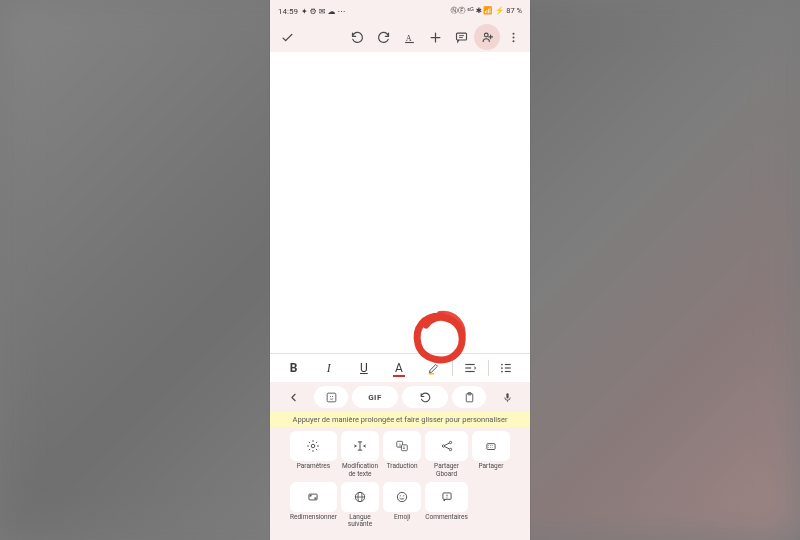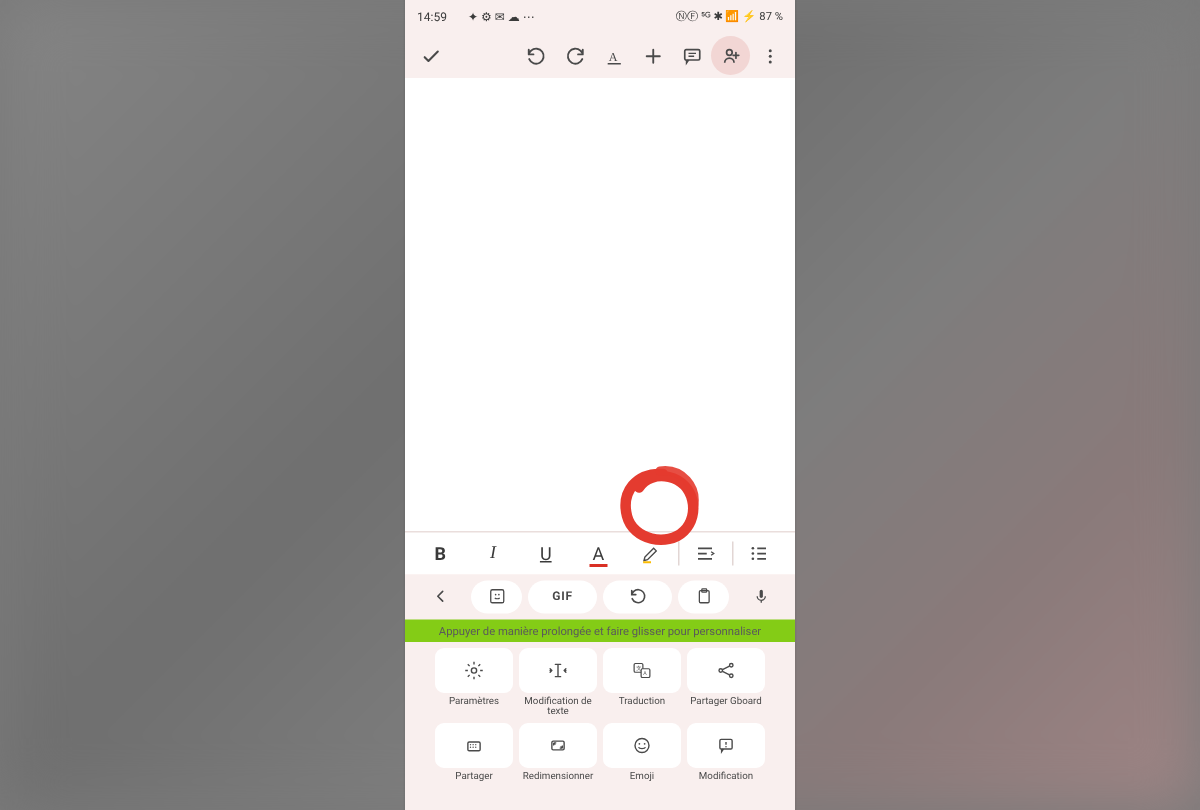--- a/index.html
+++ b/index.html
@@ -1,20 +1,20 @@
 <!DOCTYPE html>
 <html><head>
 <meta charset="utf-8">
 <style>
   html,body{margin:0;padding:0;width:800px;height:540px;background:#7a7a7a;font-family:-apple-system,Roboto,Arial,sans-serif;overflow:hidden;position:relative}
   .blur-bg{position:absolute;inset:0;background:linear-gradient(135deg,#858585 0%,#6f6f6f 40%,#7d7d7d 60%,#8a7a7a 80%,#a08585 100%);filter:blur(20px)}
   .phone{position:absolute;left:50%;top:0;transform:translateX(-50%);width:260px;height:540px;background:#f9efee;display:flex;flex-direction:column;box-shadow:0 0 0 1px rgba(0,0,0,0.05)}
   
   .status{height:18px;display:flex;justify-content:space-between;align-items:center;padding:2px 8px;font-size:8px;color:#3a3a3a;background:#f9efee}
-  .status-left,.status-right{display:flex;align-items:flex-start;gap:14px}
+  .status-left,.status-right{display:flex;align-items:flex-start;gap:3px}
   .status-right{font-size:7.5px}
   
   .appbar{height:30px;display:flex;align-items:center;gap:0;padding:0 4px;background:#f9efee}
   .appbar .sp{flex:1}
   .ab-btn{width:26px;height:26px;display:flex;align-items:center;justify-content:center;color:#4a4a4a;border-radius:50%}
   .ab-btn.share{background:#f2d6d4}
   .ab-btn svg{width:15px;height:15px}
   
   .doc{flex:1;background:#ffffff;margin:0}
   
@@ -25,23 +25,23 @@
   .fmt-btn.underline{text-decoration:underline}
   .fmt-btn .colorbar{position:absolute;bottom:3px;left:50%;transform:translateX(-50%);width:12px;height:2px;background:#d93025}
   .fmt-sep{width:1px;height:16px;background:#e2d6d4}
   
   .kb-row{height:30px;background:#f9efee;display:flex;align-items:center;gap:4px;padding:0 6px}
   .kb-chip{height:22px;background:#fff;border-radius:11px;display:flex;align-items:center;justify-content:center;padding:0 6px;min-width:22px}
   .kb-chip svg{width:13px;height:13px}
   .kb-chip.wide{flex:1}
   .kb-chip.mic{min-width:22px}
   
-  .hint{font-size:7.5px;text-align:center;color:#5a5a5a;padding:3px 4px;background:#84cc16}
-  
-  .grid{background:#f9efee;padding:4px 20px 8px;display:grid;grid-template-columns:repeat(4,1fr);gap:4px}
+  .hint{font-size:7.5px;text-align:center;color:#5a5a5a;padding:3px 4px;background:#fef9c3}
+  
+  .grid{background:#f9efee;padding:4px 20px 8px;display:grid;grid-template-columns:repeat(5,1fr);gap:4px}
   .tile{display:flex;flex-direction:column;align-items:center;gap:2px}
   .tile .card{width:100%;height:30px;background:#fff;border-radius:6px;display:flex;align-items:center;justify-content:center}
   .tile .card svg{width:14px;height:14px}
   .tile .lbl{font-size:6.5px;color:#4a4a4a;text-align:center;line-height:1.1;min-height:14px}
   
   .annot{position:absolute;pointer-events:none}
   .annot svg{overflow:visible}
 </style>
 </head>
 <body>
@@ -244,20 +244,30 @@
     </div>
     <div class="tile">
       <div class="card">
           <svg viewBox="0 0 24 24">
             <rect x="5" y="7" width="14" height="10" rx="1.5" stroke="#4a4a4a" stroke-width="1.6" fill="none"></rect>
             <path d="M9 11l-2-2m0 0v3m0-3h3M15 13l2 2m0 0v-3m0 3h-3" stroke="#4a4a4a" stroke-width="1.4" fill="none"></path>
           </svg>
         </div>
       <div class="lbl">Redimensionner</div>
     </div>
+    <div class="tile">
+      <div class="card">
+          <svg viewBox="0 0 24 24">
+            <circle cx="12" cy="12" r="8" stroke="#4a4a4a" stroke-width="1.6" fill="none"></circle>
+            <ellipse cx="12" cy="12" rx="3.5" ry="8" stroke="#4a4a4a" stroke-width="1.4" fill="none"></ellipse>
+            <line x1="4" y1="12" x2="20" y2="12" stroke="#4a4a4a" stroke-width="1.4"></line>
+          </svg>
+        </div>
+      <div class="lbl">Langue suivante</div>
+    </div>
 
     <div class="tile">
       <div class="card">
           <svg viewBox="0 0 24 24">
             <circle cx="12" cy="12" r="8" stroke="#4a4a4a" stroke-width="1.6" fill="none"></circle>
             <circle cx="9" cy="10" r="1" fill="#4a4a4a"></circle>
             <circle cx="15" cy="10" r="1" fill="#4a4a4a"></circle>
             <path d="M8 14c1 2 7 2 8 0" stroke="#4a4a4a" stroke-width="1.5" fill="none"></path>
           </svg>
         </div>
@@ -265,21 +275,21 @@
     </div>
     <div class="tile">
       <div class="card">
           <svg viewBox="0 0 24 24">
             <rect x="5" y="5" width="14" height="11" rx="1.5" stroke="#4a4a4a" stroke-width="1.6" fill="none"></rect>
             <path d="M9 16l-2 3v-3" stroke="#4a4a4a" stroke-width="1.6" fill="none"></path>
             <line x1="12" y1="8" x2="12" y2="11" stroke="#4a4a4a" stroke-width="1.6"></line>
             <circle cx="12" cy="13.5" r="0.9" fill="#4a4a4a"></circle>
           </svg>
         </div>
-      <div class="lbl">Modification</div>
+      <div class="lbl">Commentaires</div>
     </div>
     <div></div>
       <div></div>
   </div>
 
 </div>
 
 <div class="annot" style="left:410px;top:310px;width:60px;height:60px">
   <svg width="60" height="60" viewBox="0 0 60 60">
     <path d="M32 6 C14 5 4 18 8 34 C12 50 35 55 46 44 C57 33 53 12 36 8 C28 6 20 9 16 15" stroke="#e43b2f" stroke-width="7" fill="none" stroke-linecap="round"></path>

